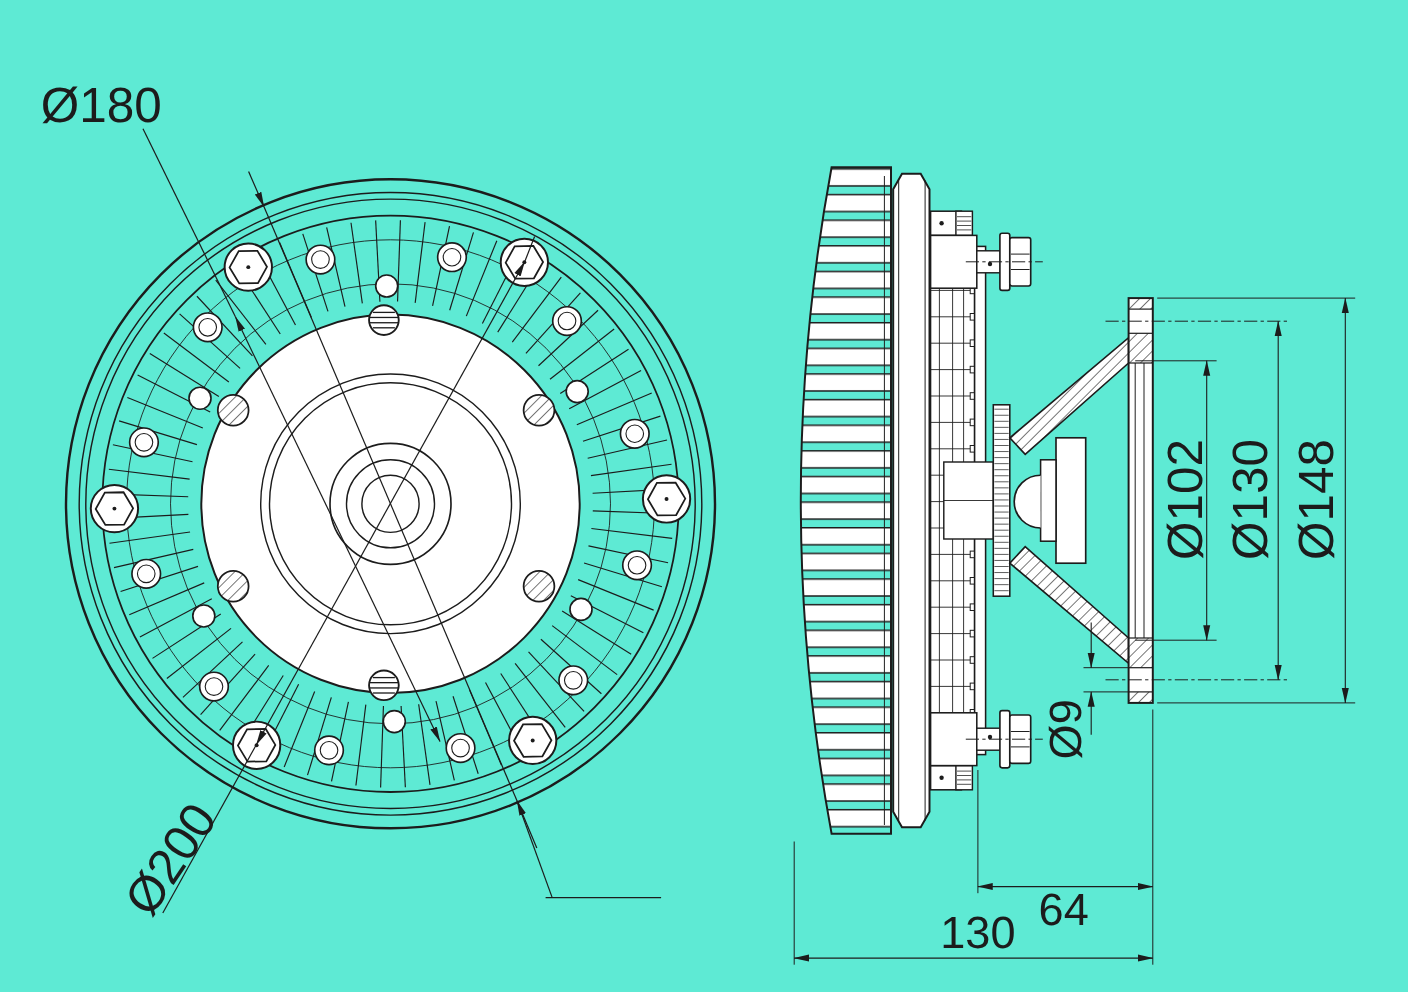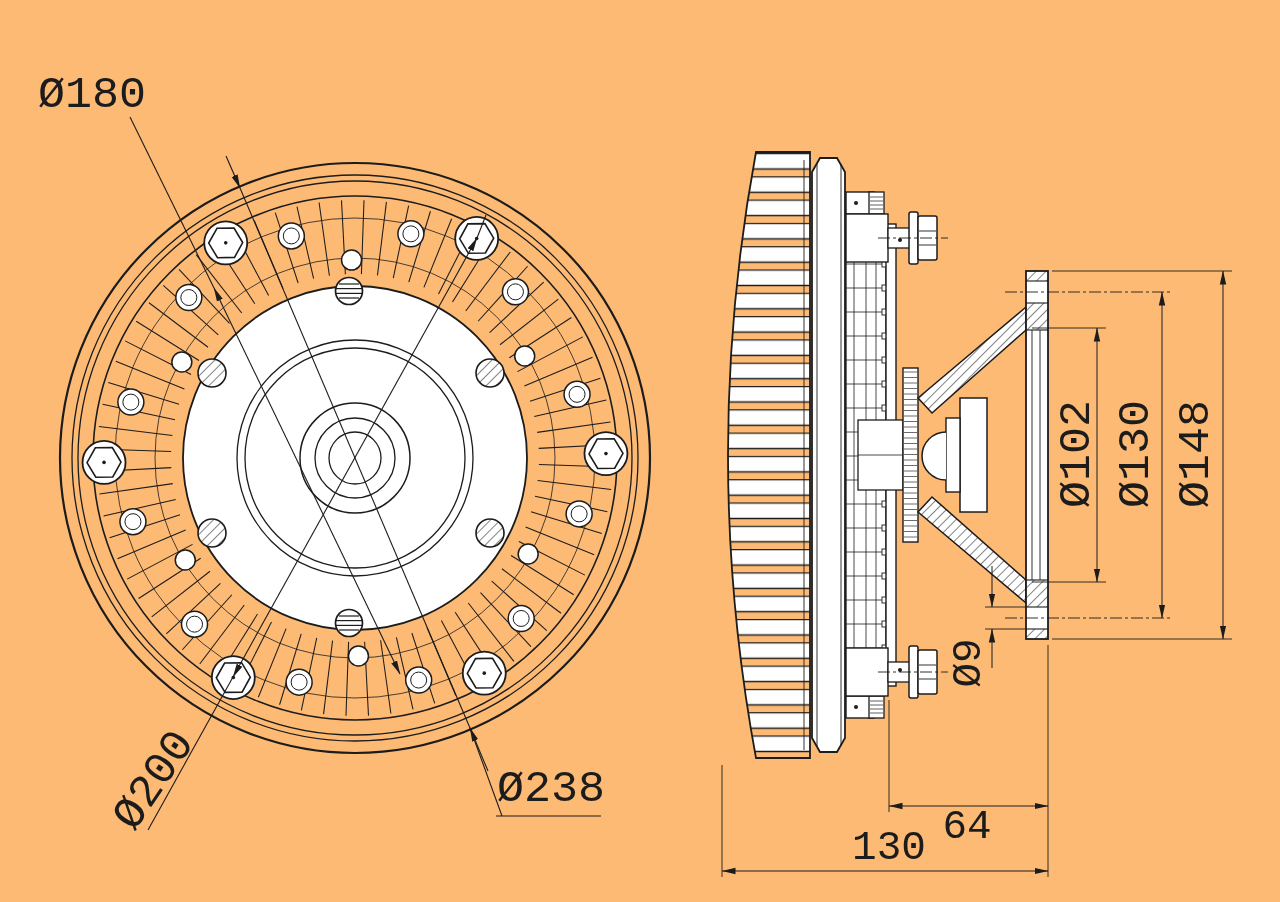--- a/index.html
+++ b/index.html
@@ -1,17 +1,17 @@
 <!DOCTYPE html>
 <html><head>
 <meta charset="utf-8">
 <style>
   html,body{margin:0;padding:0;background:#fff;}
-  .canvas{position:relative;width:1280px;height:902px;background:#fdba74;overflow:hidden;
-          font-family:Liberation Mono, monospace;}
+  .canvas{position:relative;width:1280px;height:902px;background:#5eead4;overflow:hidden;
+          font-family:Liberation Sans, sans-serif;}
   .canvas svg{position:absolute;left:0;top:0;}
   .dim-label{position:absolute;transform:translate(-50%,-50%);color:#1c1c1c;
              font-size:45px;letter-spacing:0px;white-space:nowrap;line-height:1;}
   .dim-label.small{font-size:41px;}
   .rot90{transform:translate(-50%,-50%) rotate(-90deg);}
   .rot56{transform:translate(-50%,-50%) rotate(-56deg);}
 </style>
 </head>
 <body>
 
@@ -377,21 +377,20 @@
     <line x1="889" y1="700" x2="889" y2="812" stroke-width="0.9"></line>
     <line x1="1048" y1="645" x2="1048" y2="877" stroke-width="0.9"></line>
     <line x1="722" y1="765" x2="722" y2="877" stroke-width="0.9"></line>
     <line x1="889" y1="806" x2="1048" y2="806" marker-start="url(#arw)" marker-end="url(#arw)"></line>
     <line x1="722" y1="871" x2="1048" y2="871" marker-start="url(#arw)" marker-end="url(#arw)"></line>
   </g>
 </svg>
 
 <div class="dim-label" style="left:92px;top:95px;">Ø180</div>
 <div class="dim-label rot56" style="left:155px;top:781px;">Ø200</div>
-<div class="dim-label" style="left:551px;top:789px;">Ø238</div>
 <div class="dim-label rot90" style="left:1077px;top:454px;">Ø102</div>
 <div class="dim-label rot90" style="left:1136px;top:454px;">Ø130</div>
 <div class="dim-label rot90" style="left:1196px;top:454px;">Ø148</div>
 <div class="dim-label rot90 small" style="left:969px;top:663px;">Ø9</div>
 <div class="dim-label small" style="left:967px;top:787px;margin-top:40px;">64</div>
 <div class="dim-label small" style="left:889px;top:848px;">130</div>
 
 </div>
 
 </body></html>

